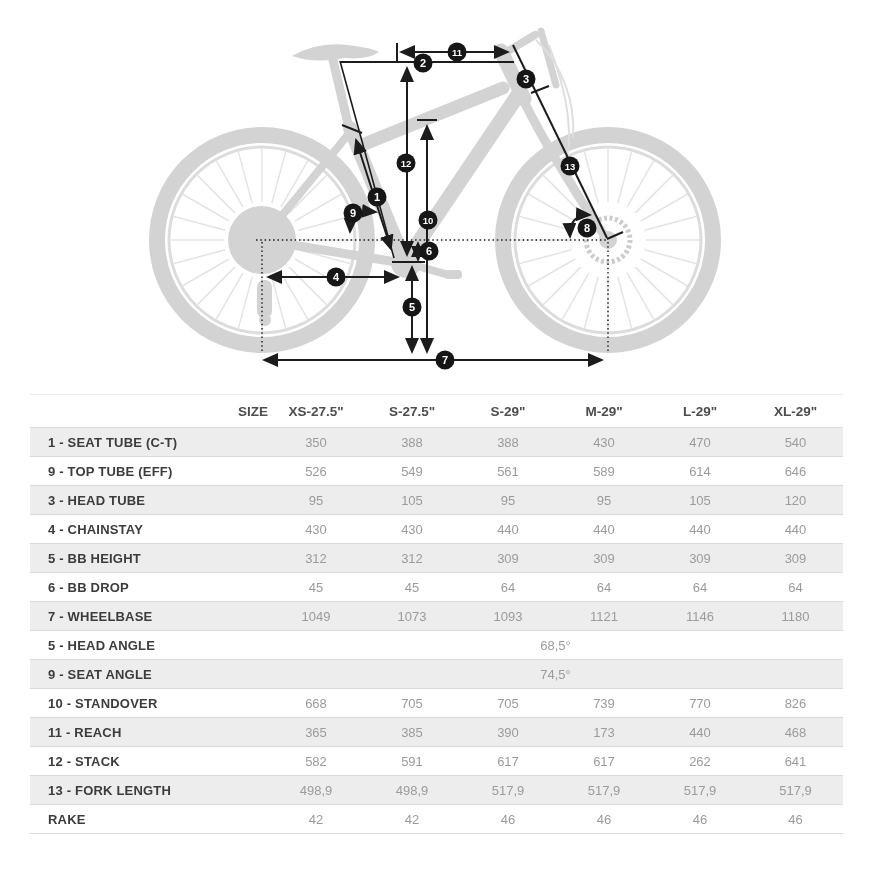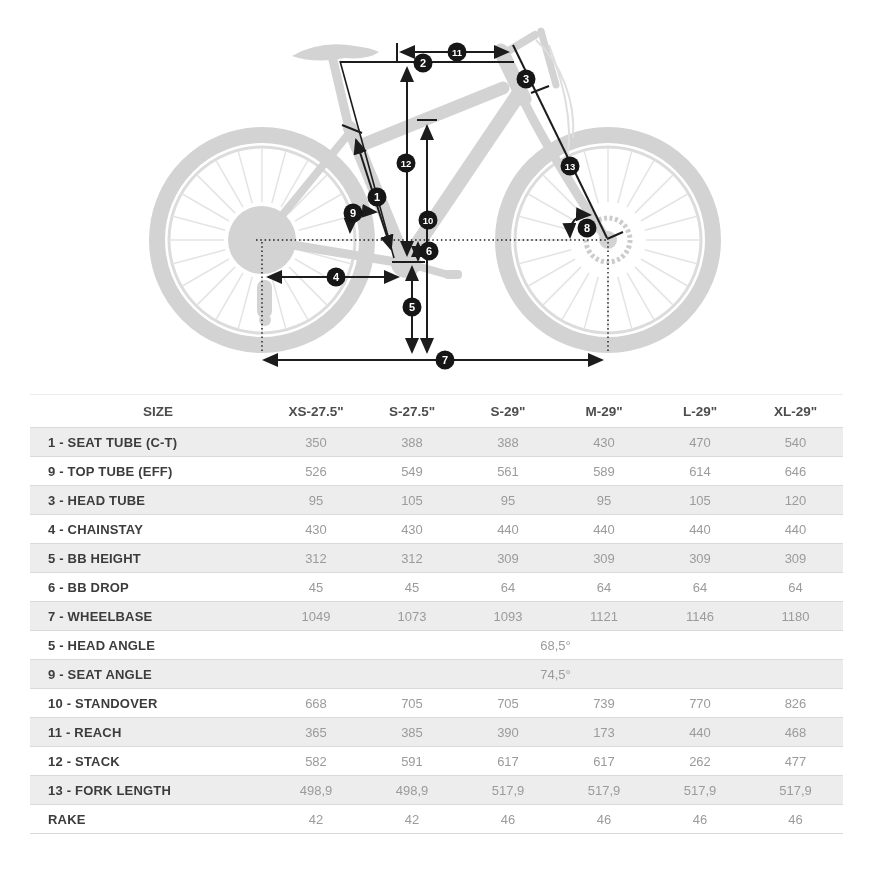--- a/index.html
+++ b/index.html
@@ -29,21 +29,21 @@
   .meas-thin{stroke:var(--line-color);stroke-width:1.6;fill:none;}
   .dotted{stroke:var(--line-color);stroke-width:1.4;fill:none;stroke-dasharray:1.5 2.8;}
   .mk{fill:var(--line-color);}
   .callout circle{fill:#161616;}
   .callout text{fill:#ffffff;font:bold 11px "Liberation Sans",sans-serif;text-anchor:middle;}
   .callout.two text{font-size:9.5px;}
 
   
   .geo-table{position:absolute;left:30px;top:394px;width:813px;border-collapse:collapse;table-layout:fixed;font-family:"Liberation Sans",sans-serif;}
   .geo-table thead th{height:33px;border-top:1px solid #ececec;border-bottom:1px solid var(--row-border);color:var(--header-text);font-size:13.5px;font-weight:bold;vertical-align:middle;}
-  .geo-table thead th.size-col{text-align:center;padding-left:18px;}
+  .geo-table thead th.size-col{text-align:right;padding-left:18px;}
   .geo-table thead th.val-col{text-align:center;}
   .geo-table tbody tr{border-bottom:1px solid var(--row-border);}
   .geo-table tbody tr.striped{background:var(--row-stripe);margin-left:12px;}
   .geo-table tbody td{height:29px;vertical-align:middle;font-size:13px;}
   .geo-table td.label-cell{text-align:left;padding-left:18px;font-weight:bold;color:var(--label-text);letter-spacing:.2px;}
   .geo-table td.value-cell{text-align:center;color:var(--value-text);}
 </style>
 </head>
 <body>
 
@@ -324,21 +324,21 @@
           <td class="value-cell">440</td>
           <td class="value-cell">468</td>
         </tr>
         <tr>
           <td class="label-cell">12 - STACK</td>
           <td class="value-cell">582</td>
           <td class="value-cell">591</td>
           <td class="value-cell">617</td>
           <td class="value-cell">617</td>
           <td class="value-cell">262</td>
-          <td class="value-cell">477</td>
+          <td class="value-cell">641</td>
         </tr>
         <tr class="striped">
           <td class="label-cell">13 - FORK LENGTH</td>
           <td class="value-cell">498,9</td>
           <td class="value-cell">498,9</td>
           <td class="value-cell">517,9</td>
           <td class="value-cell">517,9</td>
           <td class="value-cell">517,9</td>
           <td class="value-cell">517,9</td>
         </tr>

